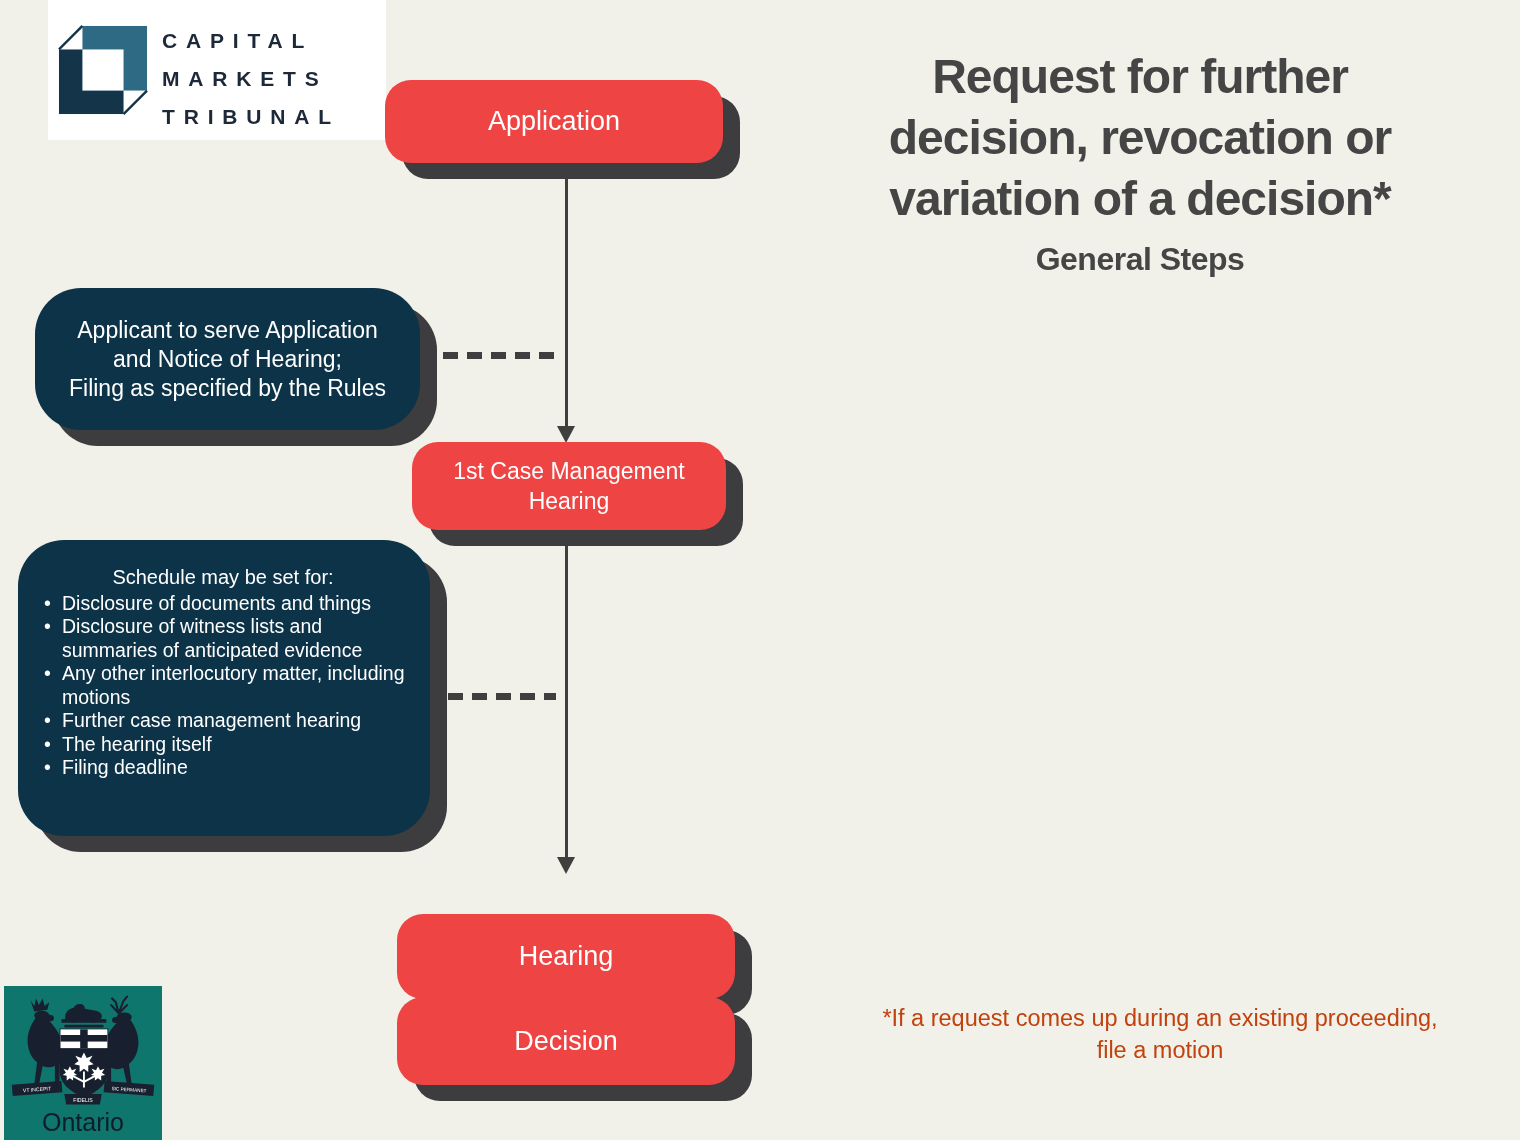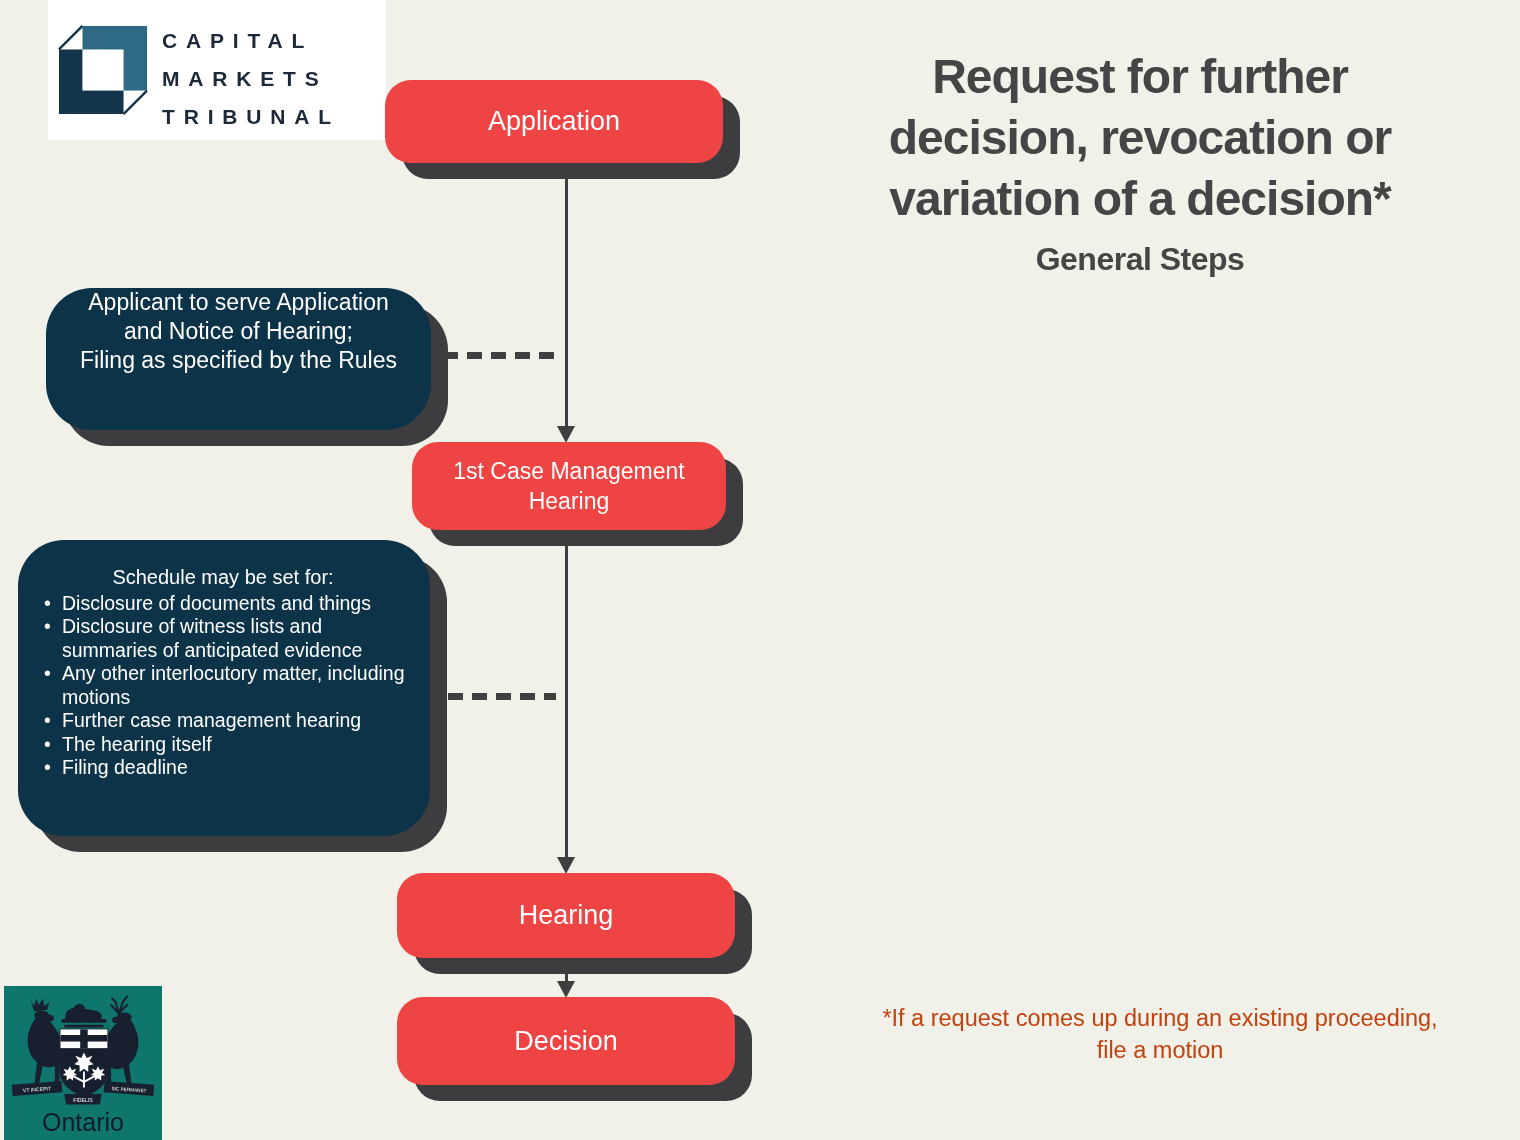--- a/index.html
+++ b/index.html
@@ -32,27 +32,27 @@
   .dash-connector { position:absolute; height:7px;
     background:repeating-linear-gradient(90deg,#3f3f3f 0 15px,transparent 15px 24px); }
   .d1 { left:443px; top:352px; width:113px; }
   .d2 { left:448px; top:693px; width:108px; }
 
   .node { position:absolute; background:#ef4444; border-radius:26px;
     box-shadow:17px 16px 0 #3d3d40; color:#ffffff;
     display:flex; align-items:center; justify-content:center; text-align:center; }
   .node-application { left:385px; top:80px;  width:338px; height:83px; font-size:27px; }
   .node-cmh        { left:412px; top:442px; width:314px; height:88px; font-size:23px; line-height:30px; padding:0 17px; box-sizing:border-box; }
-  .node-hearing    { left:397px; top:873px; width:338px; height:85px; font-size:27px; }
+  .node-hearing    { left:397px; top:914px; width:338px; height:85px; font-size:27px; }
   .node-decision   { left:397px; top:997px; width:338px; height:88px; font-size:27px; }
 
   .note { position:absolute; background:#0d3348; border-radius:46px;
     box-shadow:17px 16px 0 #3d3d40; color:#ffffff; box-sizing:border-box; }
-  .note-serve { left:46px; top:288px; width:385px; height:142px;
-    display:flex; flex-direction:column; text-align:center;
+  .note-serve { left:35px; top:288px; width:385px; height:142px;
+    display:flex; flex-direction:column; justify-content:center; text-align:center;
     font-size:23px; line-height:29px; padding:0 24px; }
   .note-schedule { left:18px; top:540px; width:412px; height:296px;
     padding:26px 22px 0 20px; font-size:19.5px; line-height:23.5px; }
   .note-schedule .sched-head { text-align:center; font-size:20px; margin:0 0 2px 0; }
   .note-schedule ul { list-style:none; margin:2px 0 0 0; padding:0; }
   .note-schedule li { position:relative; padding-left:24px; }
   .note-schedule li::before { content:"\2022"; position:absolute; left:6px; top:0; }
 
   
   .footnote { position:absolute; left:840px; top:1002px; width:640px; text-align:center;

